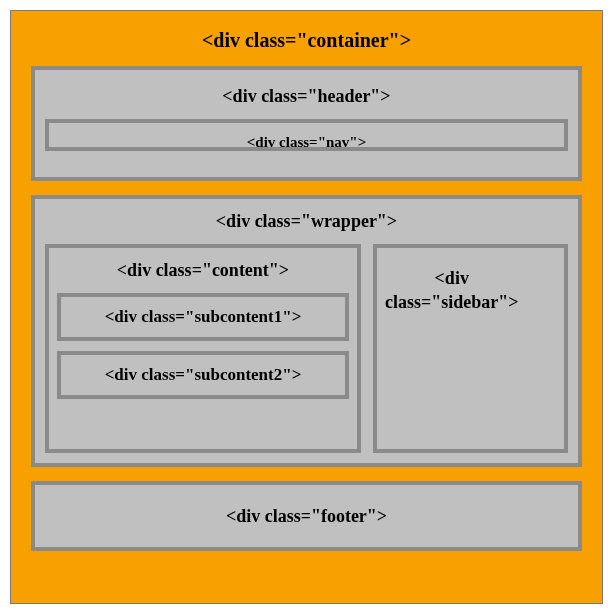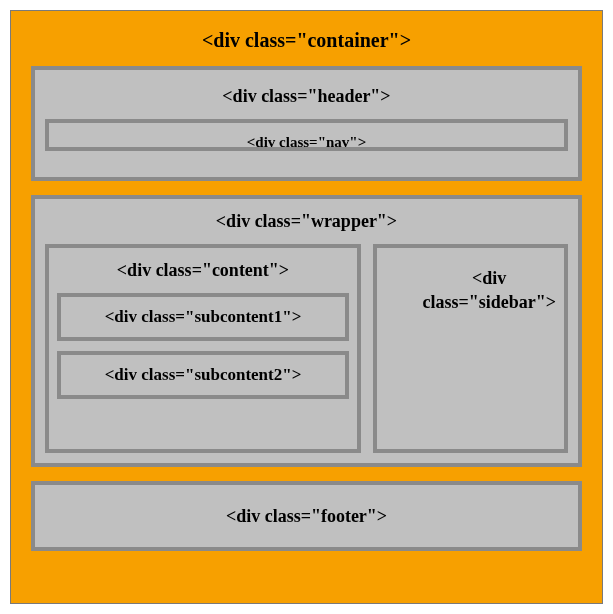--- a/index.html
+++ b/index.html
@@ -78,21 +78,21 @@
       padding: 6px 8px 8px 8px;
       display: flex;
       flex-direction: column;
     }
     .content .box-label { padding: 6px 0 12px 0; font-size: 18px; }
     .sidebar {
       flex: 1;
       padding: 12px 8px 8px 8px;
       display: flex;
       flex-direction: column;
-      align-items: flex-end;
+      align-items: flex-start;
     }
     .sidebar .box-label { line-height: 1.35; }
     .subcontent {
       height: 48px;
       margin-bottom: 10px;
       display: flex;
       align-items: center;
       justify-content: center;
     }
     .subcontent .box-label { font-size: 17px; padding: 0; }

